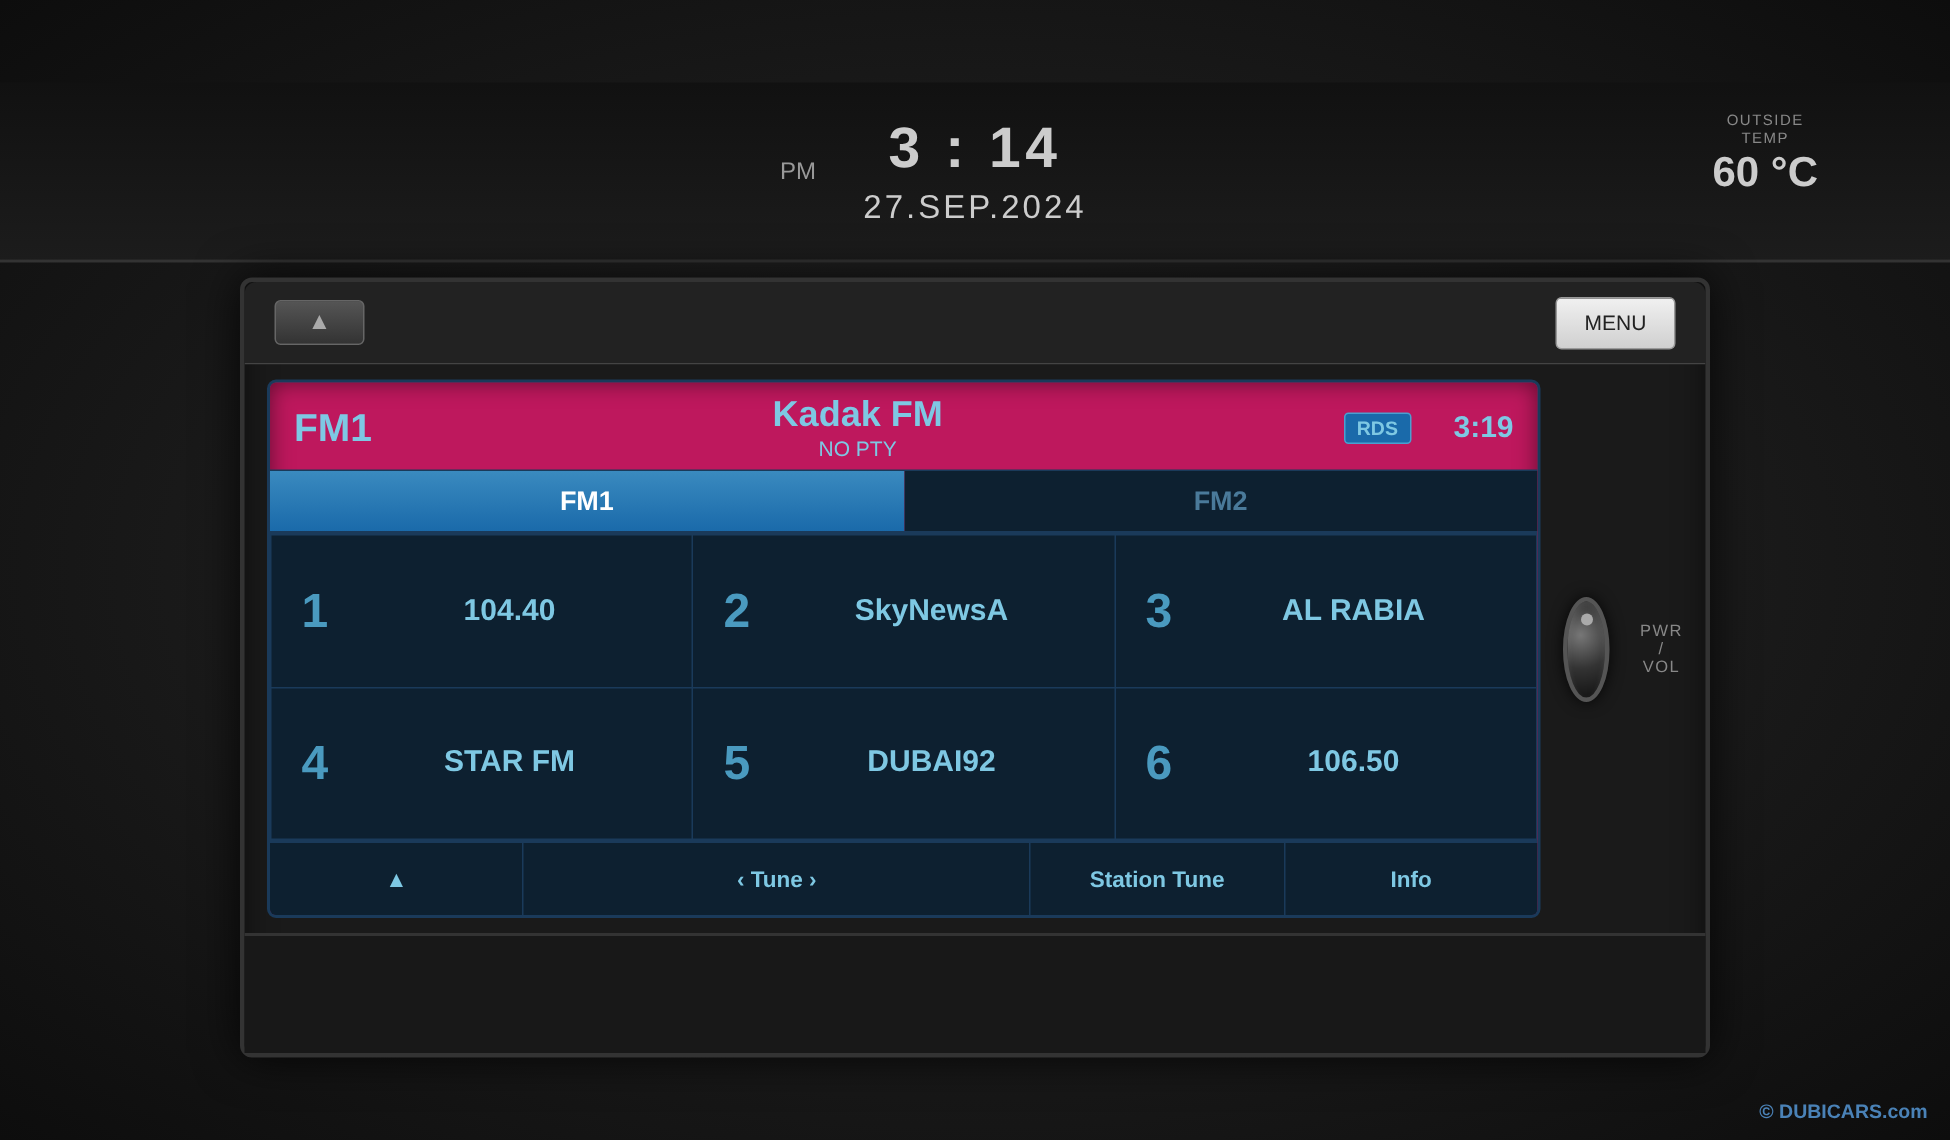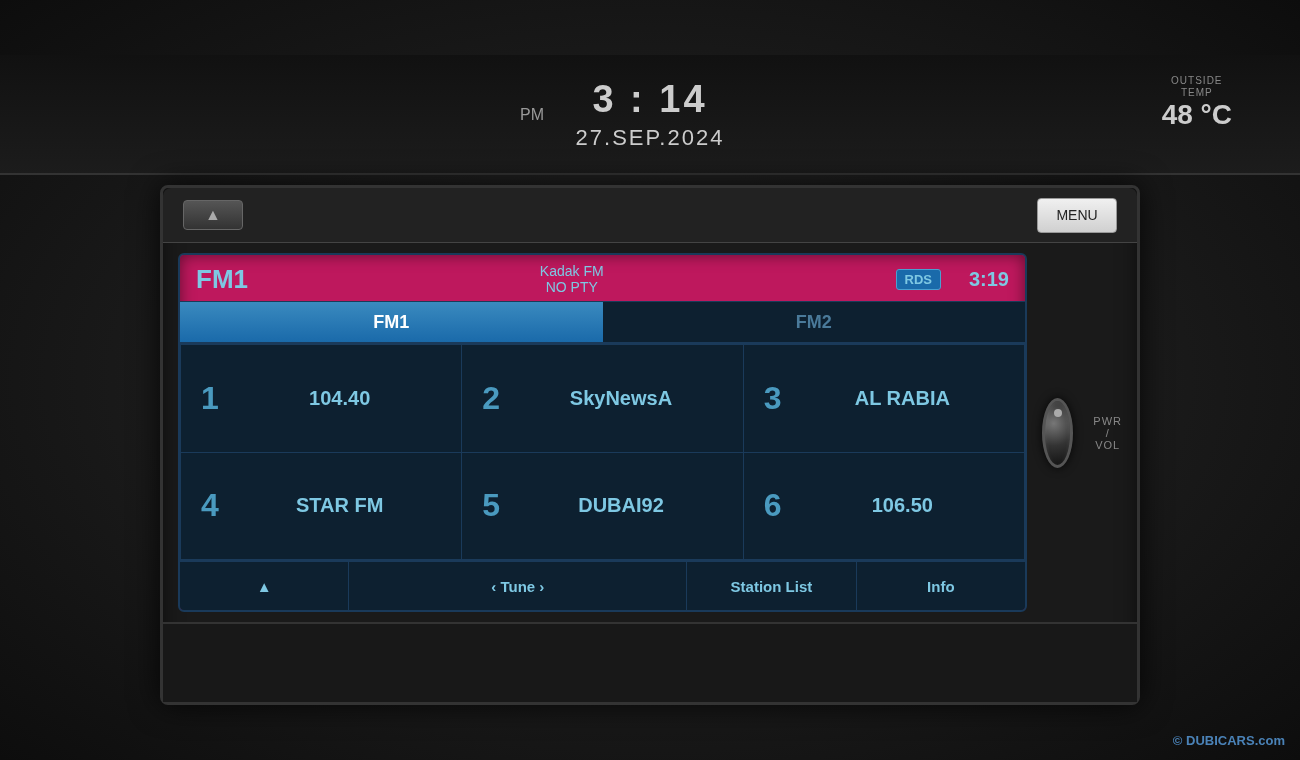--- a/index.html
+++ b/index.html
@@ -61,21 +61,21 @@
     }
 
     .date-display {
       color: #ccc;
       font-size: 22px;
       letter-spacing: 2px;
     }
 
     .temp-display {
       position: absolute;
-      right: 68px;
+      right: 88px;
       top: 20px;
       text-align: center;
       color: #bbb;
     }
 
     .temp-label {
       font-size: 10px;
       color: #888;
       letter-spacing: 1px;
       line-height: 1.2;
@@ -180,22 +180,22 @@
       font-size: 26px;
       font-weight: bold;
     }
 
     .station-info {
       text-align: center;
     }
 
     .station-name {
       color: #7ec8e3;
-      font-size: 14px;
-      font-weight: normal;
+      font-size: 24px;
+      font-weight: bold;
     }
 
     .pty-label {
       color: #7ec8e3;
       font-size: 14px;
     }
 
     .header-right {
       display: flex;
       align-items: center;
@@ -378,21 +378,21 @@
   <div class="top-dashboard">
     <div class="top-center">
       <div style="position:relative; display:flex; align-items:center; gap:6px;">
         <span class="time-period">PM</span>
         <span class="time-display">3 : 14</span>
       </div>
       <span class="date-display">27.SEP.2024</span>
     </div>
     <div class="temp-display">
       <div class="temp-label">OUTSIDE<br>TEMP</div>
-      <div class="temp-value">48 °C</div>
+      <div class="temp-value">60 °C</div>
     </div>
   </div>
 
   <div class="head-unit">
 
     <div class="unit-top-bar">
       <div class="eject-btn">
         <span class="eject-icon">▲</span>
       </div>
       <div class="menu-btn">MENU</div>
@@ -451,21 +451,21 @@
         </div>
 
         <div class="bottom-controls">
           <div class="ctrl-btn">
             <span>▲</span>
           </div>
           <div class="ctrl-btn tune-btn">
             <span>‹  Tune  ›</span>
           </div>
           <div class="ctrl-btn">
-            <span>Station List</span>
+            <span>Station Tune</span>
           </div>
           <div class="ctrl-btn">
             <span>Info</span>
           </div>
         </div>
 
       </div>
 
       <div class="right-controls">
         <div class="vol-knob"></div>

